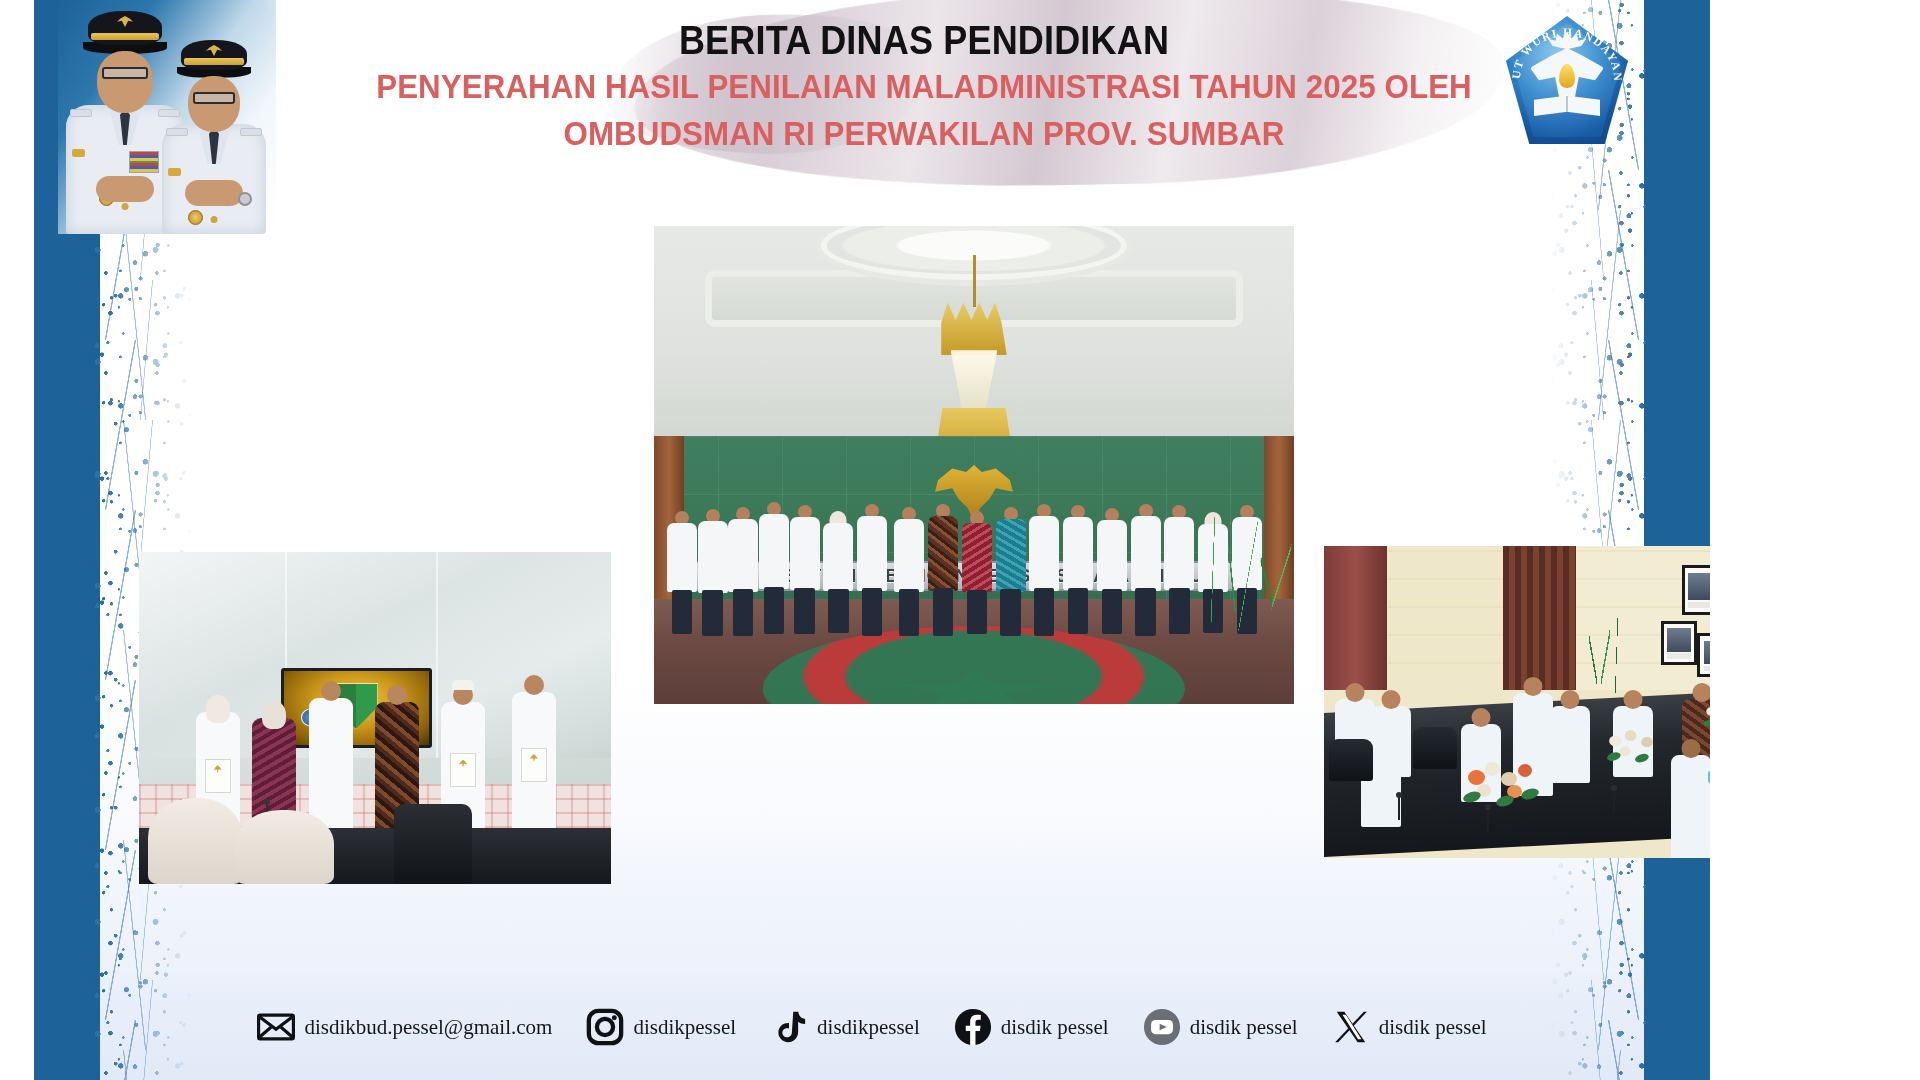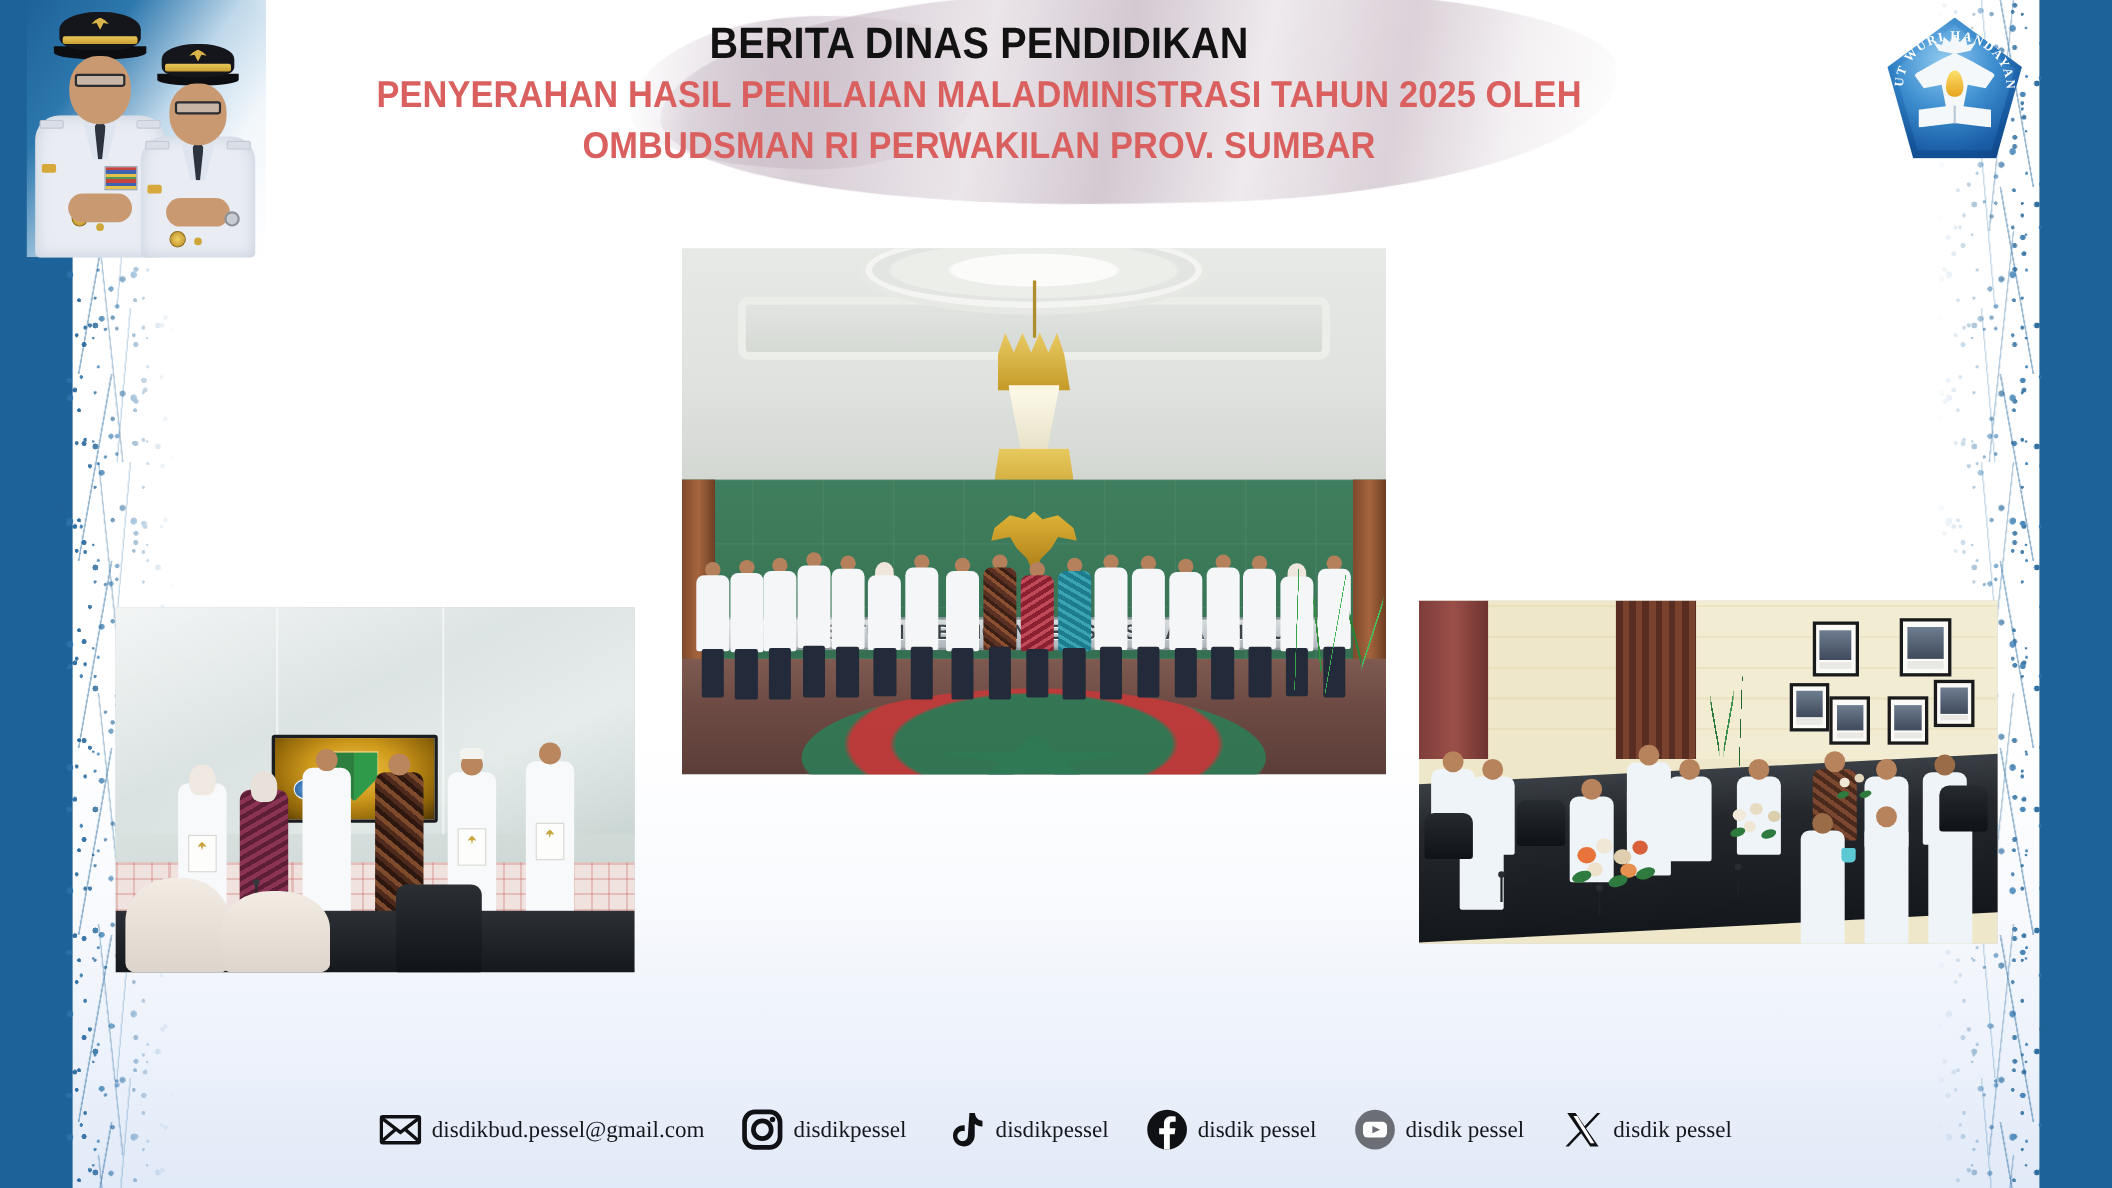--- a/index.html
+++ b/index.html
@@ -7,23 +7,24 @@
   html,body{ width:1920px; height:1080px; overflow:hidden; }
   body{
     font-family:"Liberation Sans", sans-serif;
     background:#ffffff;
     position:relative;
   }
 
   
   #poster{
     position:absolute; inset:0;
-    width:1920px; height:1080px;
+    width:1676px; height:1080px;
     background:linear-gradient(180deg,#ffffff 0%,#ffffff 62%,#f7f9fd 78%,#eef3fb 100%);
     overflow:hidden;
+    margin-left:34px;
   }
 
   
   .edge{
     position:absolute; top:0; bottom:0; width:150px;
     pointer-events:none;
   }
   .edge-left{ left:0; }
   .edge-right{ right:0; }
   .edge .solid{

